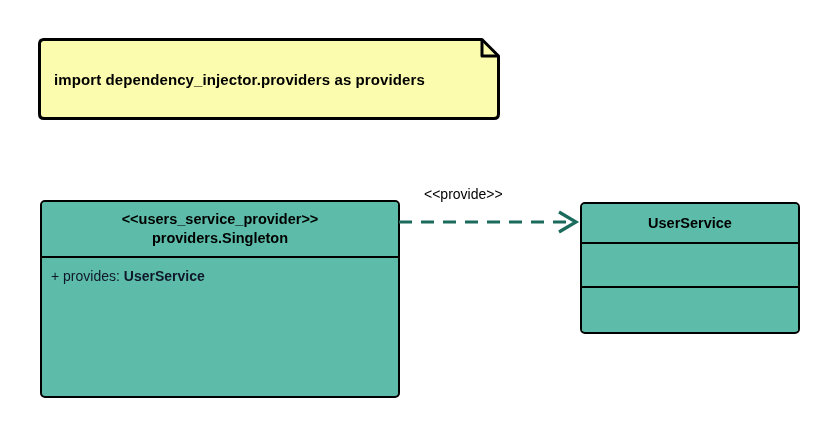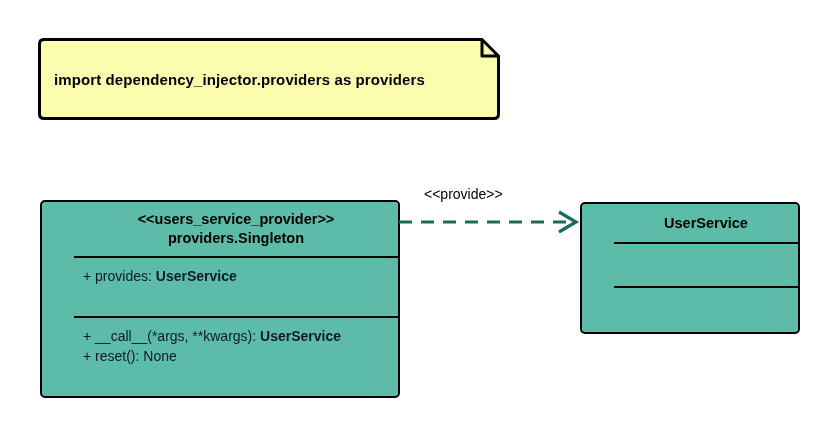--- a/index.html
+++ b/index.html
@@ -53,21 +53,20 @@
   }
 
   
   .uml-class {
     position: absolute;
     box-sizing: border-box;
     background: #5CBCA9;
     border: 2.5px solid #000000;
     border-radius: 5px;
     overflow: hidden;
-    padding-left: 32px;
   }
   .compartment {
     box-sizing: border-box;
     background: #5CBCA9;
     position: relative;
   }
   .compartment + .compartment {
     border-top: 2.5px solid #000000;
   }
 
@@ -167,24 +166,20 @@
 
     <div class="compartment cmp-title">
       <div class="title-line">&lt;&lt;users_service_provider&gt;&gt;</div>
       <div class="title-line">providers.Singleton</div>
     </div>
 
     <div class="compartment cmp-body cmp-attrs">
       <div class="member"><span>+</span> <span>provides: </span><span class="b">UserService</span></div>
     </div>
 
-    <div class="compartment cmp-body cmp-ops">
-      <div class="member"><span>+</span> <span>__call__(*args, **kwargs): </span><span class="b">UserService</span></div>
-      <div class="member"><span>+</span> <span>reset(): None</span><span class="b"></span></div>
-    </div>
   </div>
 
   <div class="uml-class" id="service-class">
 
     <div class="compartment cmp-title">
       <div class="title-line">UserService</div>
     </div>
 
     <div class="compartment cmp-body cmp-attrs"></div>
 

